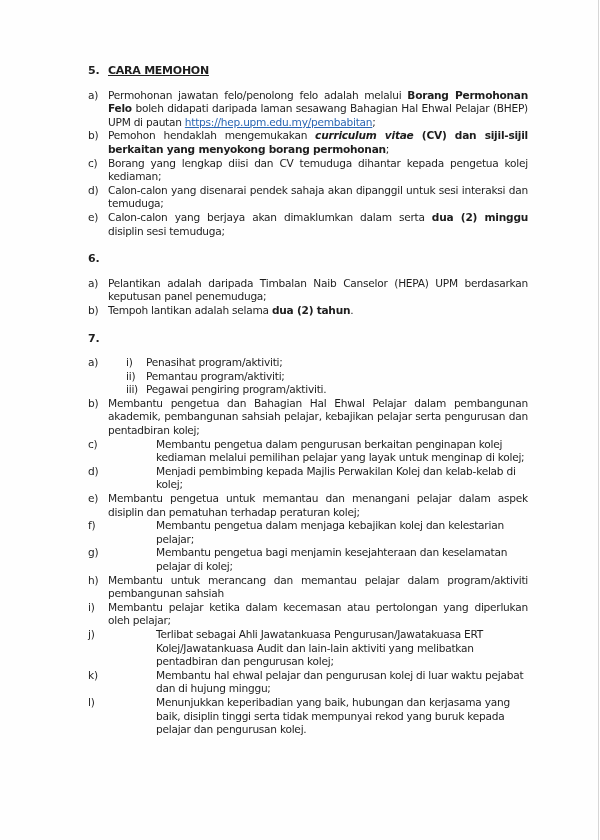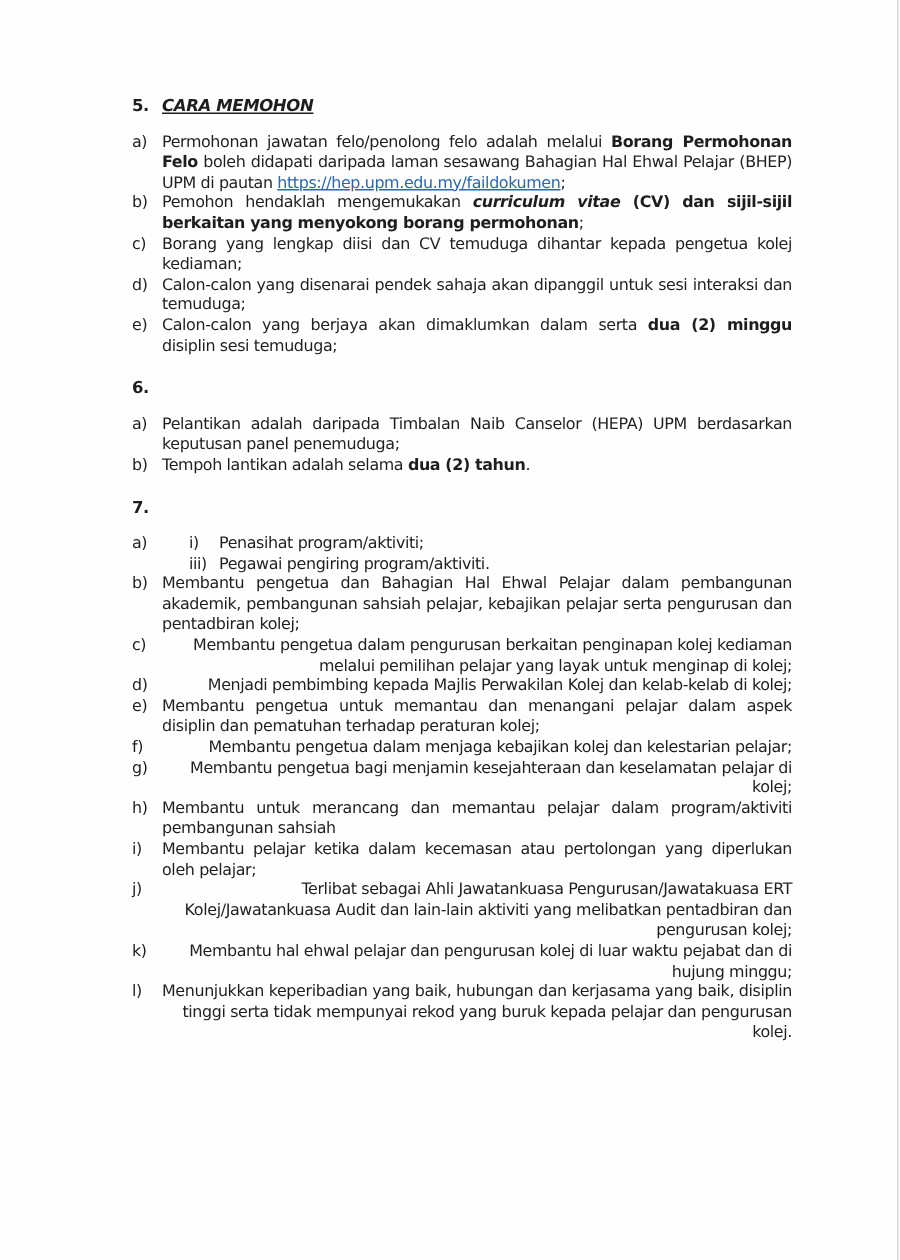--- a/index.html
+++ b/index.html
@@ -7,26 +7,26 @@
     width:600px; height:840px; background:#fefefe; overflow:hidden;
     position:relative;
     font-family:"DejaVu Sans", "Liberation Sans", sans-serif;
     color:#1e1e1e;
   }
   .edge { position:absolute; top:0; right:1px; width:1px; height:840px; background:#d6d6d6; }
   .page { position:absolute; left:88px; top:64px; width:440px; font-size:10.6px; line-height:13.6px; letter-spacing:-0.25px; }
   .section { margin-bottom:14px; }
   .heading { font-weight:bold; font-size:11px; margin:0 0 11px 0; display:flex; }
   .heading .num { width:20px; flex:none; }
-  .heading .title { text-decoration:underline;font-style:italic; }
+  .heading .title { text-decoration:underline; }
   ol.items { list-style:none; margin:0; padding:0; }
   ol.items > li { display:flex; }
   ol.items > li .lbl { width:20px; flex:none; }
   ol.items > li .body { flex:1; text-align:justify; }
-  ol.items > li .body.left { text-align:right; }
+  ol.items > li .body.left { text-align:left;margin-left:48px; }
   .sub { list-style:none; margin:0; padding:0 0 0 18px; }
   .sub li { display:flex; }
   .sub li .lbl { width:22px; flex:none; }
   b { font-weight:bold; }
   .link { color:#2a66b3; text-decoration:underline; }
 </style>
 </head>
 <body>
 
 <div class="edge"></div>
@@ -34,21 +34,21 @@
 <div class="page">
 
   <div class="section">
     <div class="heading">
       <span class="num">5.</span>
       <span class="title">CARA MEMOHON</span>
     </div>
     <ol class="items">
       <li>
         <span class="lbl">a)</span>
-        <span class="body"><span>Permohonan jawatan felo/penolong felo adalah melalui </span><b>Borang Permohonan Felo</b><span> boleh didapati daripada laman sesawang Bahagian Hal Ehwal Pelajar (BHEP) UPM di pautan </span><span class="link">https://hep.upm.edu.my/faildokumen</span><span>;</span></span>
+        <span class="body"><span>Permohonan jawatan felo/penolong felo adalah melalui </span><b>Borang Permohonan Felo</b><span> boleh didapati daripada laman sesawang Bahagian Hal Ehwal Pelajar (BHEP) UPM di pautan </span><span class="link">https://hep.upm.edu.my/pembabitan</span><span>;</span></span>
       </li>
       <li>
         <span class="lbl">b)</span>
         <span class="body"><span>Pemohon hendaklah mengemukakan </span><b><i>curriculum vitae</i></b><b> (CV) dan sijil-sijil berkaitan yang menyokong borang permohonan</b><span>;</span></span>
       </li>
       <li>
         <span class="lbl">c)</span>
         <span class="body">Borang yang lengkap diisi dan CV temuduga dihantar kepada pengetua kolej kediaman;</span>
       </li>
       <li>
@@ -83,20 +83,24 @@
       <span class="num">7.</span>
     </div>
     <ol class="items">
       <li>
         <span class="lbl">a)</span>
         <span class="body">
           <ul class="sub">
             <li>
                 <span class="lbl">i)</span>
                 <span>Penasihat program/aktiviti;</span>
+              </li>
+            <li>
+                <span class="lbl">ii)</span>
+                <span>Pemantau program/aktiviti;</span>
               </li>
             <li>
                 <span class="lbl">iii)</span>
                 <span>Pegawai pengiring program/aktiviti.</span>
               </li>
           </ul>
         </span>
       </li>
       <li>
           <span class="lbl">b)</span>

